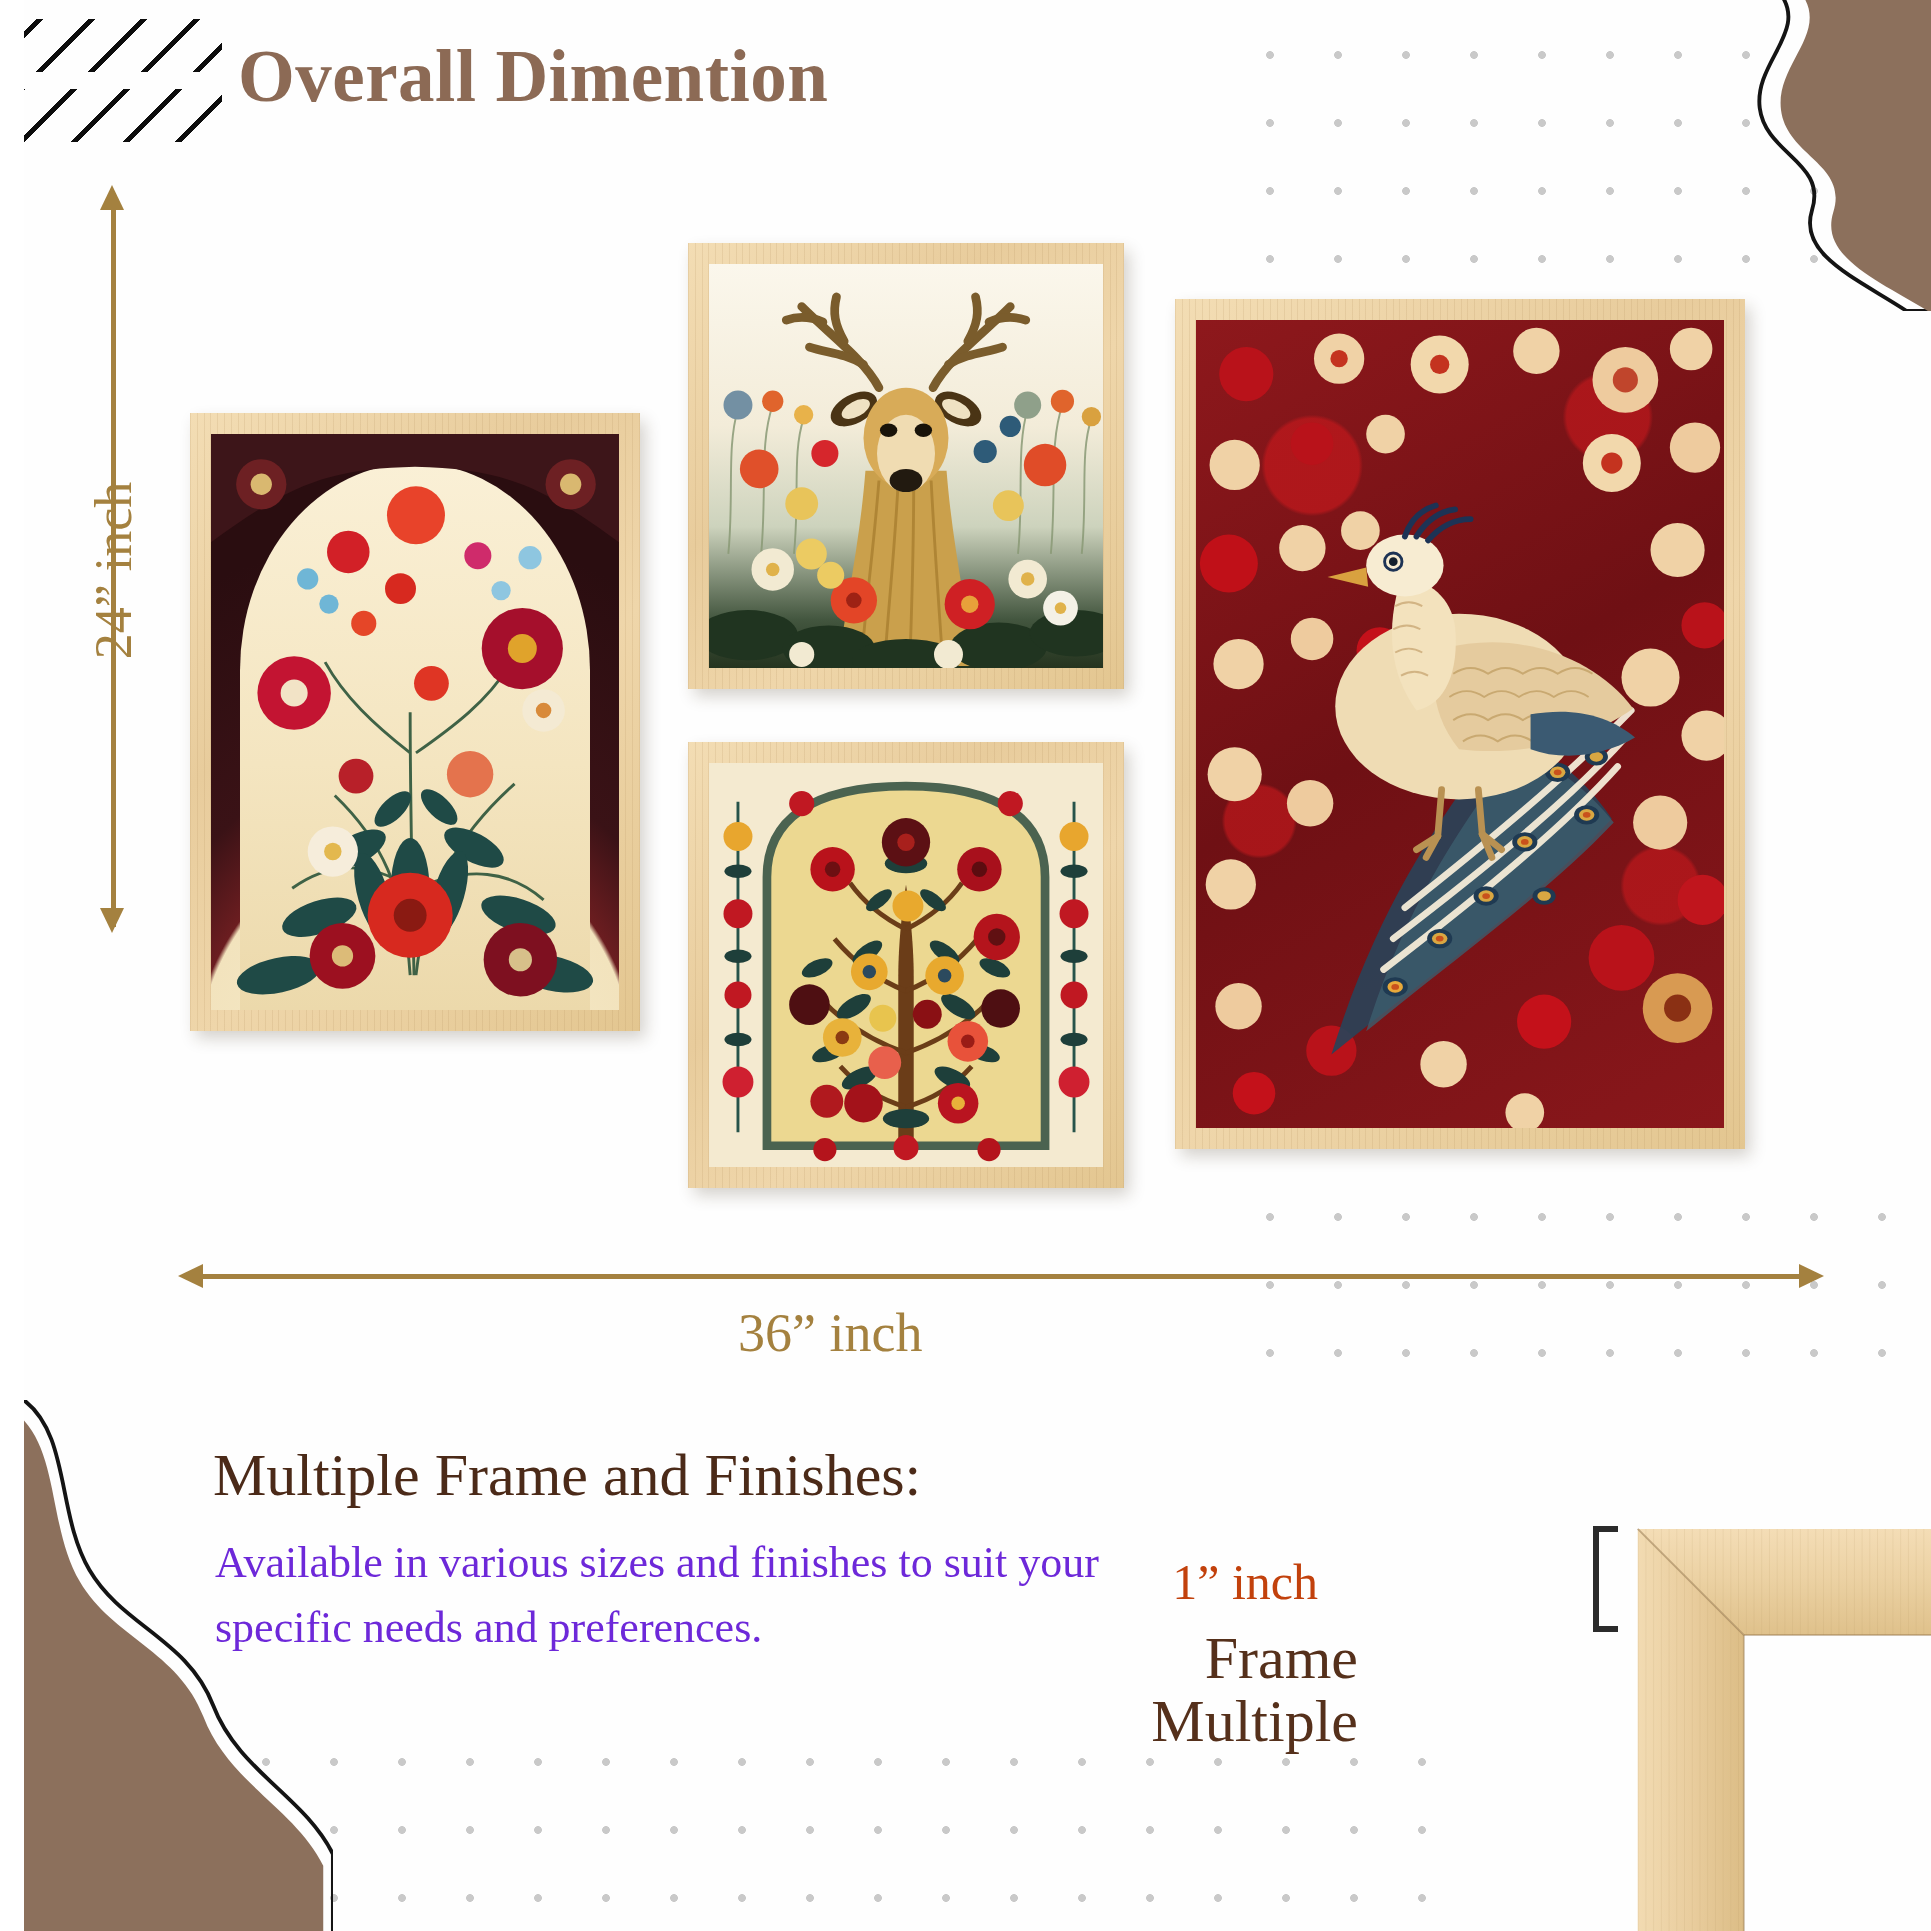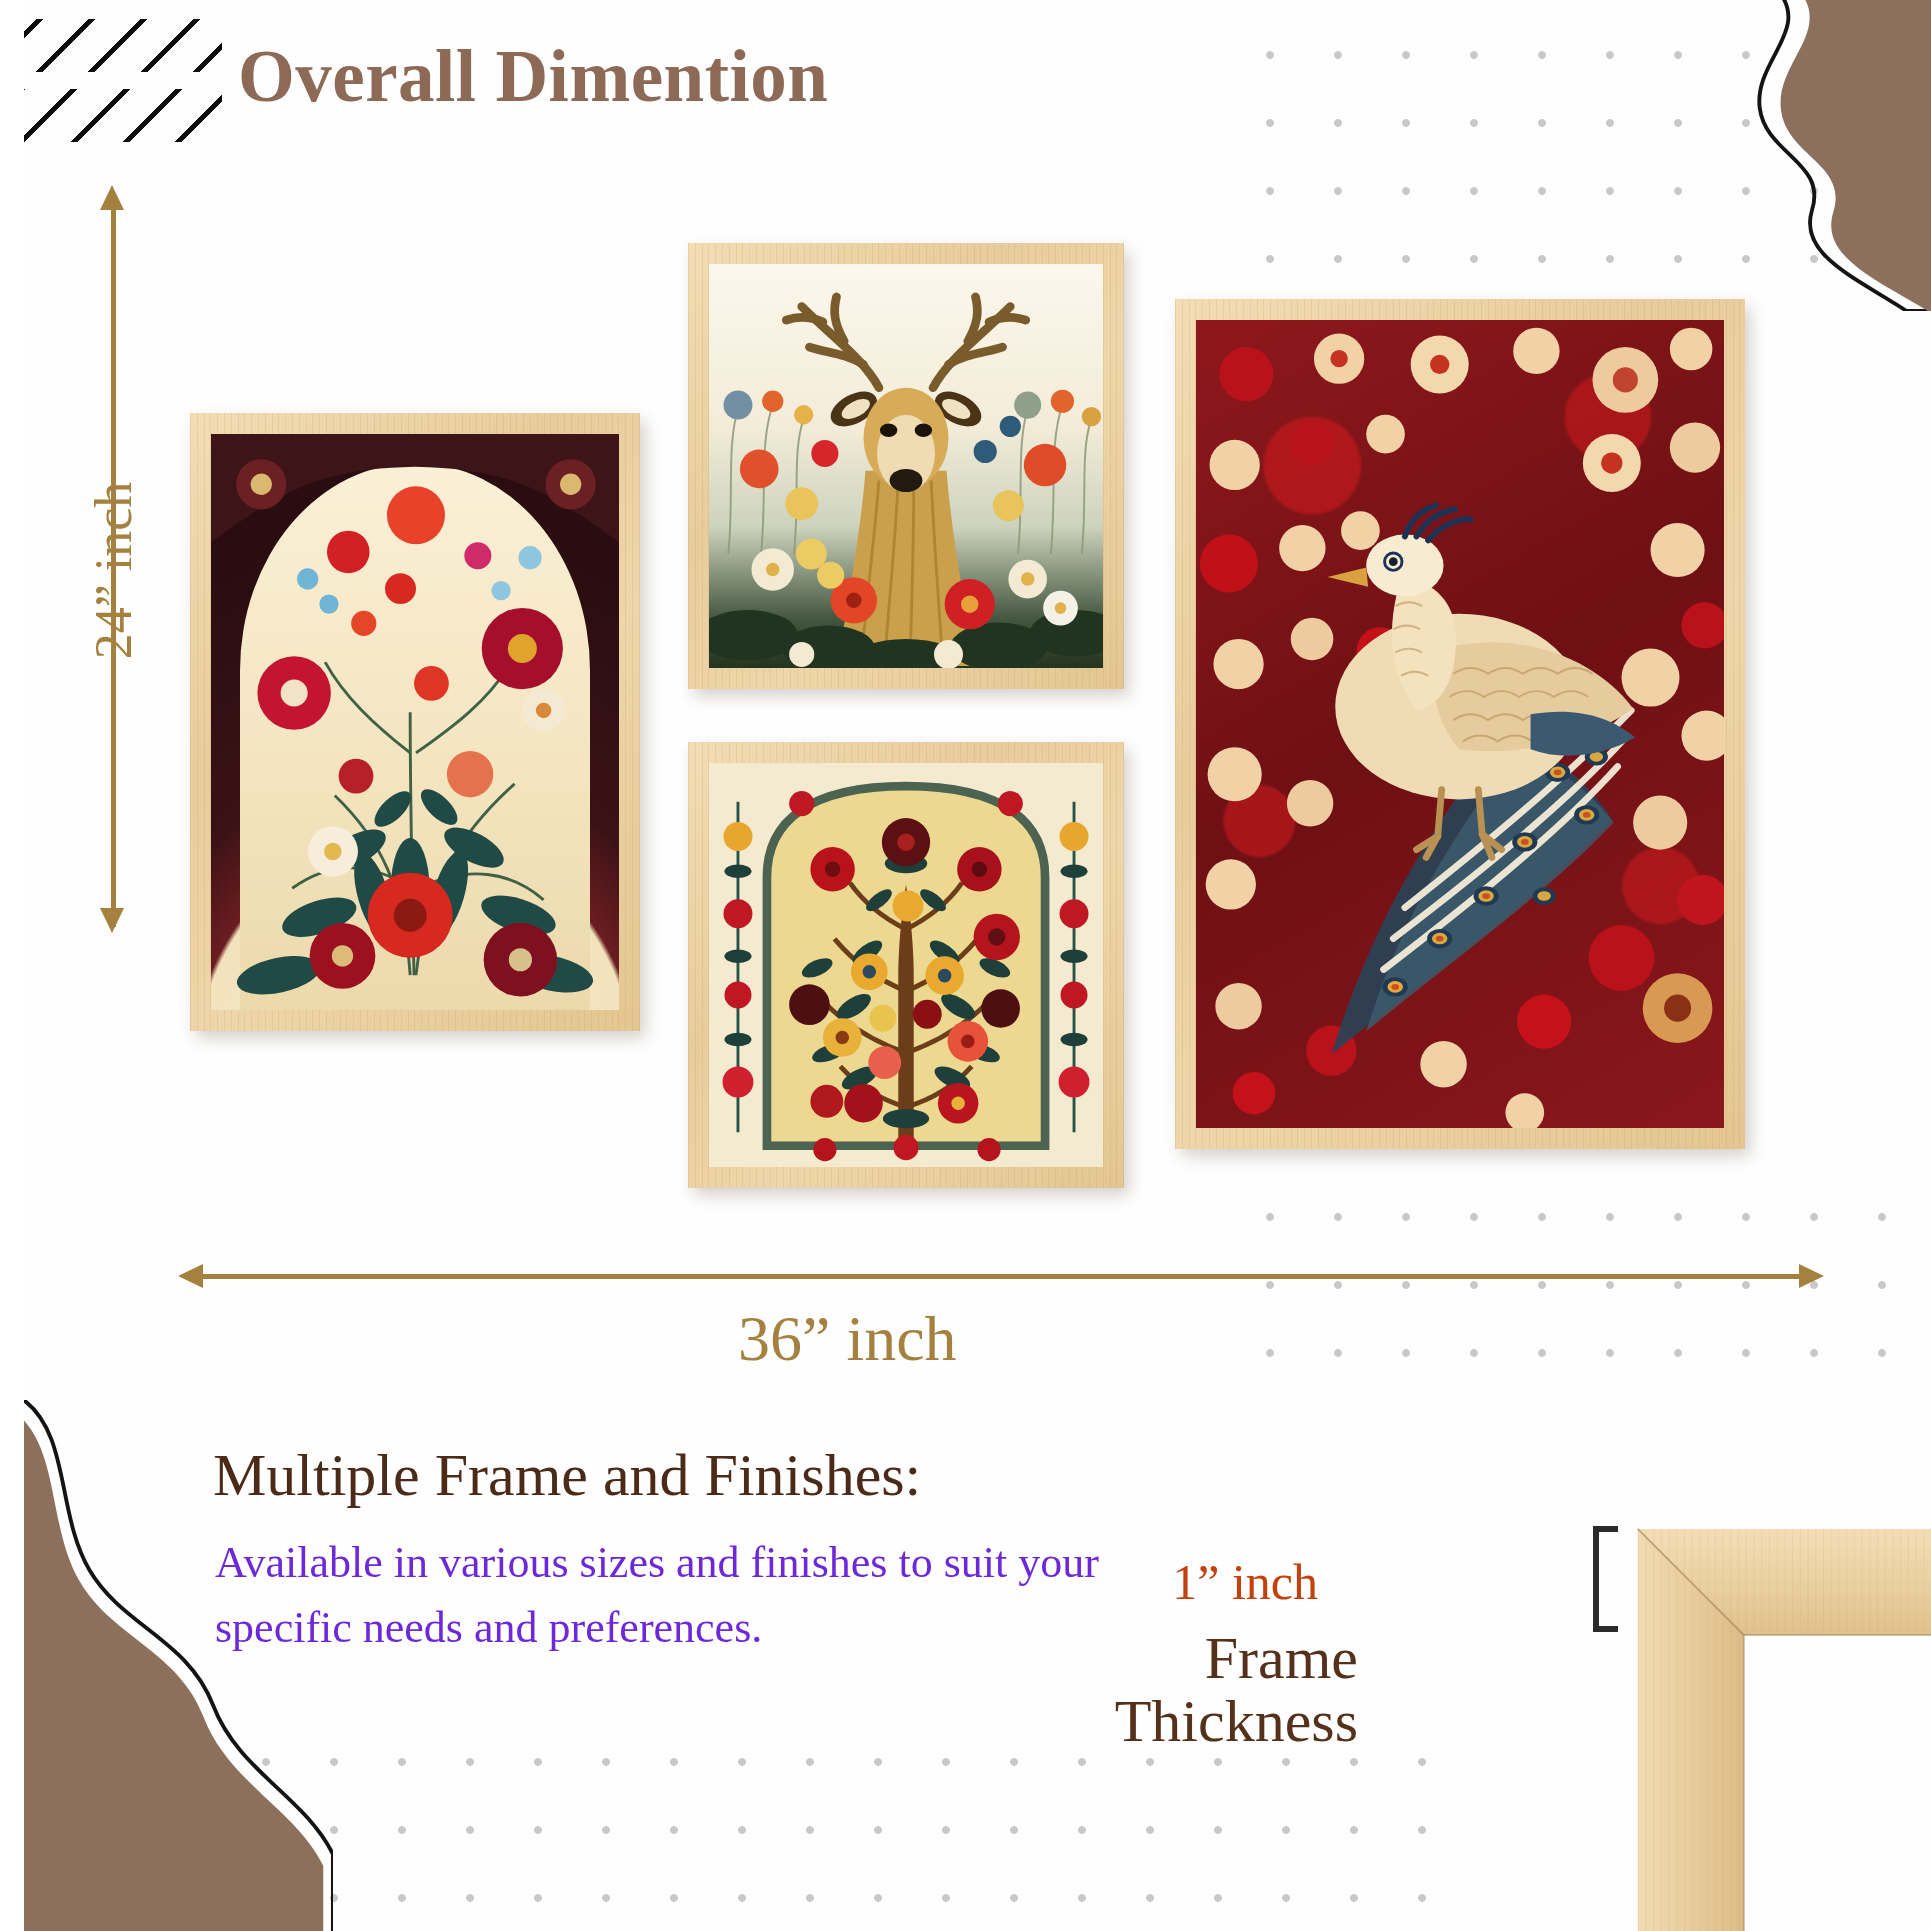--- a/index.html
+++ b/index.html
@@ -108,21 +108,21 @@
     text-align: center;
     transform: rotate(-90deg);
     transform-origin: center center;
     font-size: 52px;
     color: #a4813f;
     white-space: nowrap;
   }
   #label-width {
     position: absolute;
     left: 714px; top: 1302px;
-    font-size: 64px;
+    font-size: 54px;
     color: #a4813f;
     white-space: nowrap;
   }
 
   
   .frame {
     position: absolute;
     background: linear-gradient(135deg, #f3ddb4 0%, #e8cc9c 35%, #efd6aa 60%, #e3c690 100%);
     box-shadow: 5.8px 7.7px 15.4px rgba(60,45,25,0.22);
     padding: 21px;
@@ -643,21 +643,21 @@
       </svg>
     </div>
   </div>
 
   <div id="section-heading">Multiple Frame and Finishes:</div>
   <div id="section-body">Available in various sizes and finishes to suit your specific needs and preferences.</div>
 
   <div id="thickness-value">1” inch</div>
   <div id="thickness-bracket"></div>
   <div id="thickness-label">Frame
-Thickness</div>
+Multiple</div>
 
   <svg id="sample-corner" viewBox="0 0 400 440">
     <defs>
       <linearGradient id="woodTop" x1="0" y1="0" x2="0" y2="1">
         <stop offset="0%" stop-color="#f4ddb6"></stop>
         <stop offset="45%" stop-color="#ecd2a4"></stop>
         <stop offset="100%" stop-color="#dfc18b"></stop>
       </linearGradient>
       <linearGradient id="woodSide" x1="0" y1="0" x2="1" y2="0">
         <stop offset="0%" stop-color="#f2dbb2"></stop>

